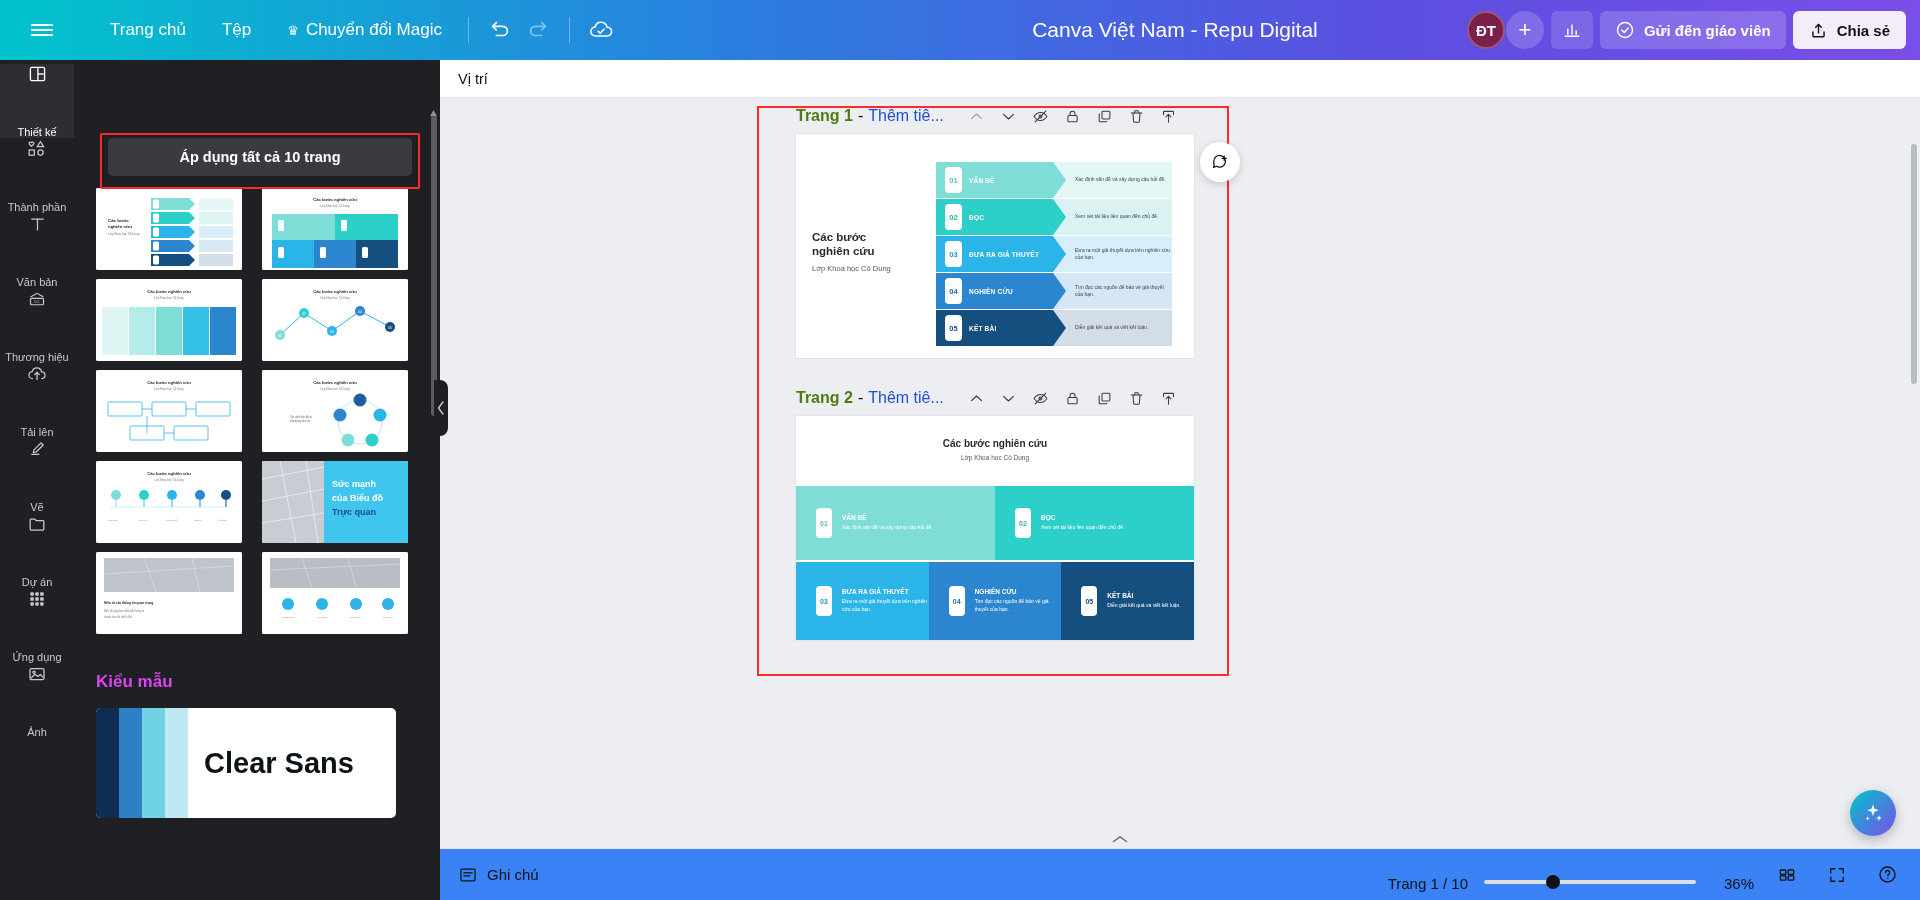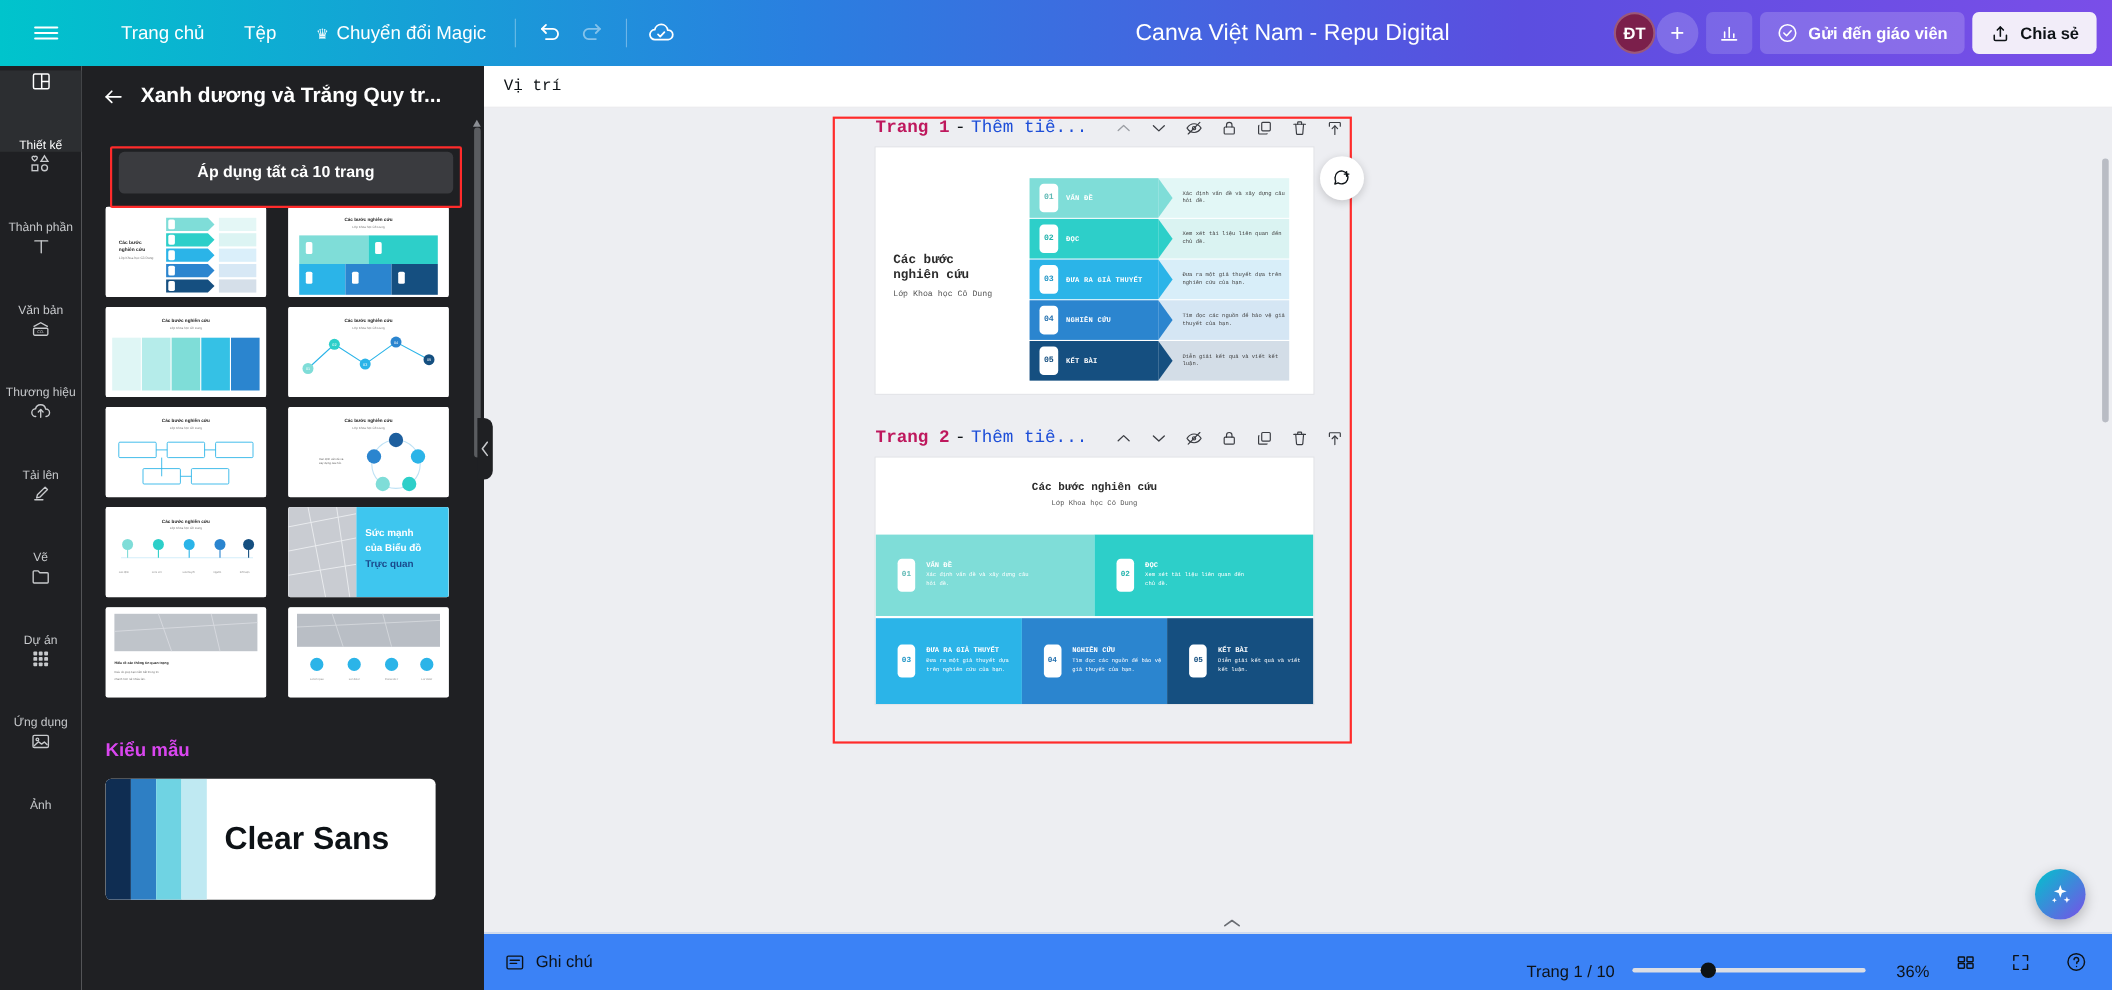--- a/index.html
+++ b/index.html
@@ -119,36 +119,36 @@
     cursor:pointer;
   }
   .panel-scroll-up { position:absolute; right:2px; top:44px; width:9px; height:9px; }
   .panel-edge {
     position:absolute; left: 434px; top: 380px; width: 14px; height: 56px; background:#1f2023;
     border-radius: 0 8px 8px 0; display:flex; align-items:center; justify-content:center; z-index: 26; cursor:pointer;
   }
 
   
   .workspace {
-    position:absolute; top:60px; left:440px; width:1228px; height: 840px; background:#fff;font-family:Liberation Mono, monospace;
+    position:absolute; top:60px; left:440px; width:1228px; height: 840px; background:#fff;
   }
   .toolbar {
     position:absolute; top:0; left:0; width:1480px; height: 38px; background:#fff;
     display:flex; align-items:center; padding-left: 18px; border-bottom: 1px solid #e6e7ea;
   }
   .toolbar-label { font-size: 14.5px; color:#0d1216; cursor:pointer; }
   .canvas {
     position:absolute; top: 38px; left:0; width:1480px; height: 760px; background:#edeef2; overflow:hidden;
   }
   .page-wrap { position:absolute; left: 318px; top: 0; width: 420px; }
 
   .page-head {
     display:flex; align-items:center; height: 36px; gap: 0px; padding-left: 38px;
   }
-  .page-num { font-size: 16px; font-weight: 700; color:#be185d; white-space:nowrap; }
+  .page-num { font-size: 16px; font-weight: 700; color:#4d7c0f; white-space:nowrap; }
   .page-dash { font-size: 16px; color:#0d1216; margin: 0 5px; }
   .page-sub { font-size: 16px; color:#1d4ed8; white-space:nowrap; }
   .page-tools { display:flex; align-items:center; gap: 2px; margin-left: 18px; }
   .ptool { width:30px; height:30px; display:flex; align-items:center; justify-content:center; cursor:pointer; border-radius:4px;}
 
   .slide {
     width: 398px; height: 224px; background:#fff; margin-left: 38px; position:relative; overflow:hidden;
     box-shadow: 0 0 0 1px rgba(0,0,0,.04);
   }
 
@@ -394,29 +394,20 @@
         <rect x="3.6" y="5.4" width="16.8" height="13.2" rx="1.4"></rect>
         <circle cx="8.4" cy="9.8" r="1.4"></circle>
           <polyline points="4.6 17 9.6 12.4 13 15 16 12.6 19.4 16"></polyline>
       </svg>
       <span class="rl">Ảnh</span>
     </div>
   </div>
 
   <div class="panel">
 
-    <div class="panel-head">
-      <div class="panel-back">
-        <svg width="22" height="22" viewBox="0 0 24 24" fill="none" stroke="#fff" stroke-width="1.7" stroke-linecap="round" stroke-linejoin="round">
-          <line x1="19.5" y1="12" x2="5" y2="12"></line>
-            <polyline points="10.5 6.5 5 12 10.5 17.5"></polyline>
-        </svg>
-      </div>
-      <div class="panel-title">Xanh dương và Trắng Quy tr...</div>
-    </div>
 
     <div class="panel-scroll-up">
       <svg width="9" height="9" viewBox="0 0 10 10">
           <polygon points="5,1 9,8 1,8" fill="#8b8e94"></polygon>
         </svg>
     </div>
     <div class="panel-scroll"></div>
 
     <div class="redbox"></div>
     <div class="applybtn">Áp dụng tất cả 10 trang</div>

